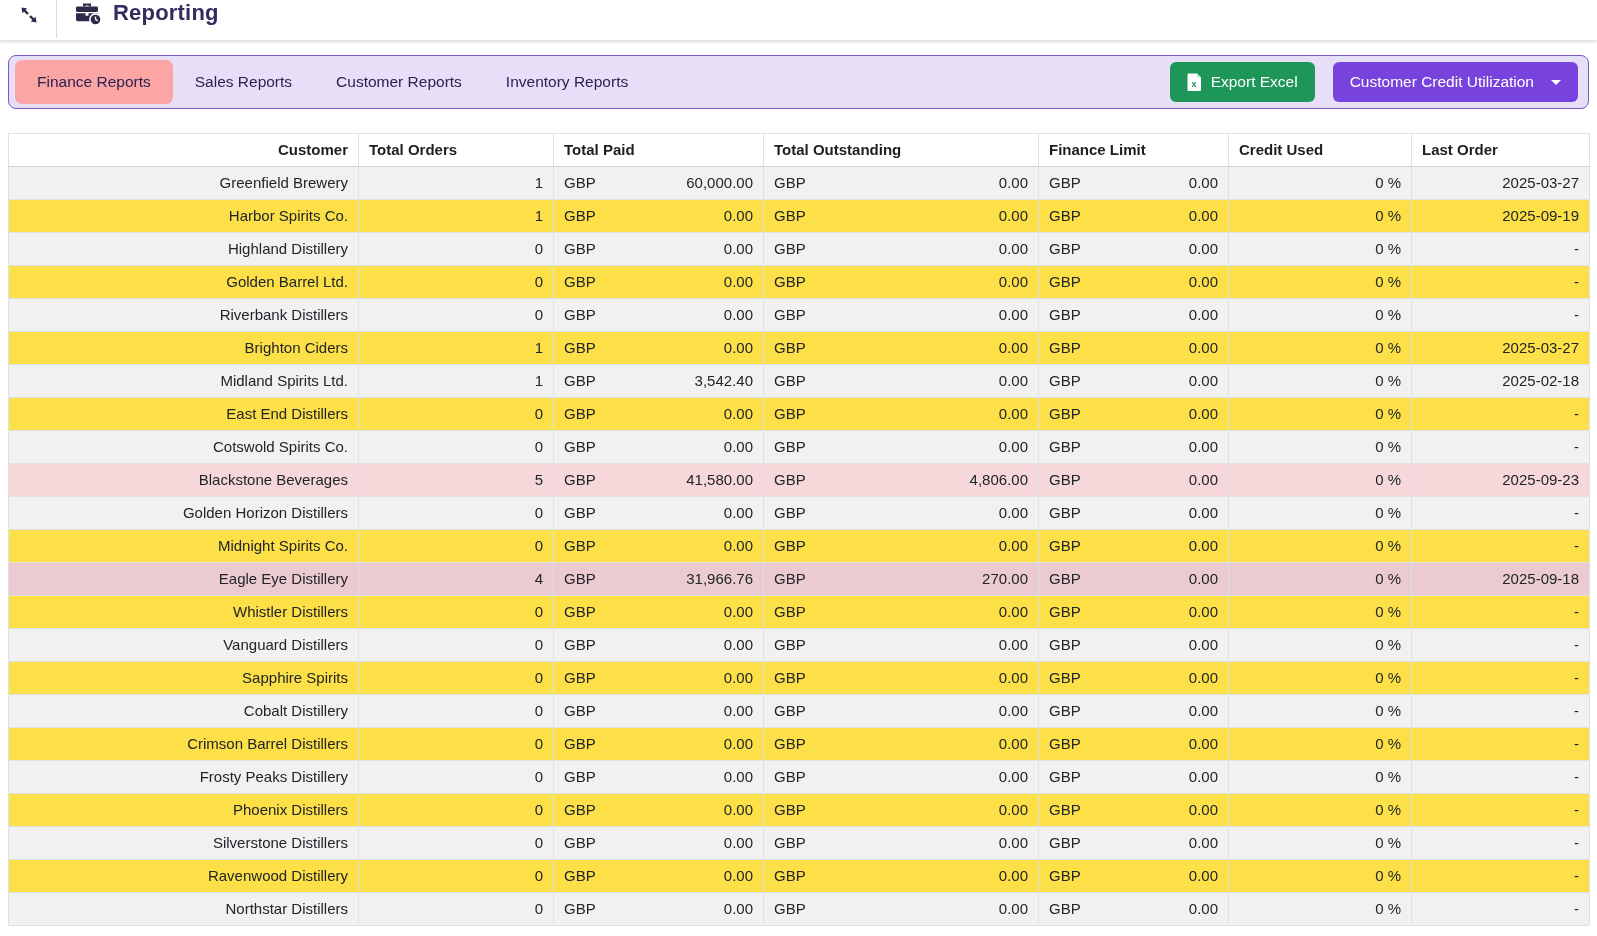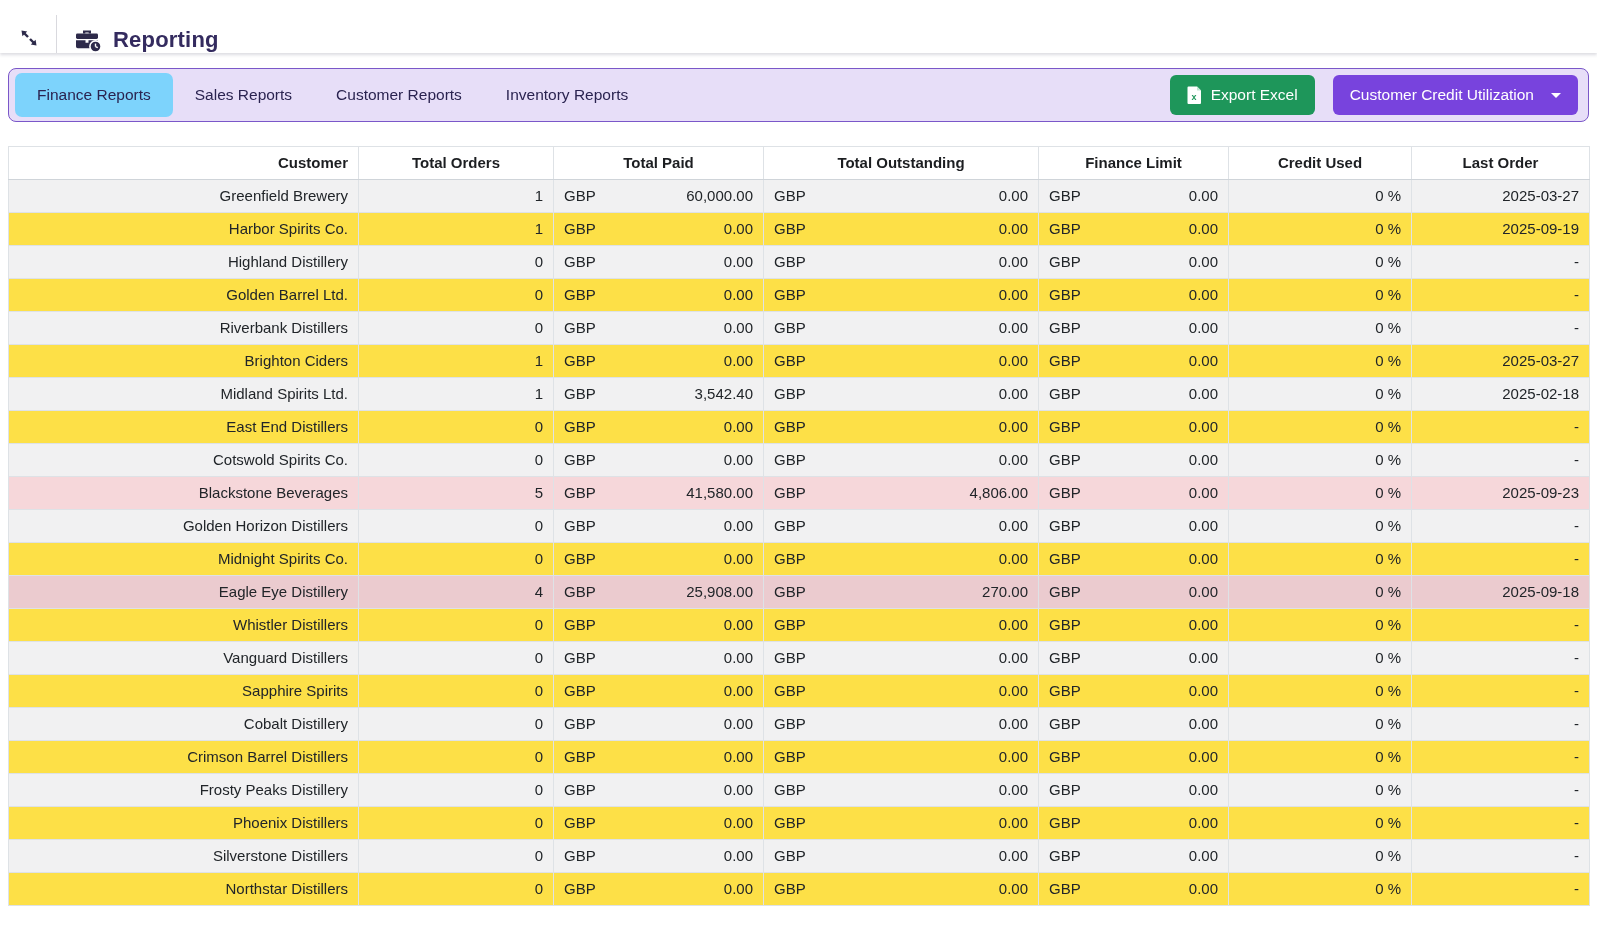--- a/index.html
+++ b/index.html
@@ -1,51 +1,51 @@
 <!DOCTYPE html>
 <html style="--title: #342b5f; --tab-bg: #e7def8; --tab-border: #7a57c9; --green: #1e965a; --purple: #7843dd; --stripe: #f1f1f2; --hl-light: #f6d7da; --hl-dark: #ebcbcf;"><head>
 <meta charset="utf-8">
 <style>
   * { box-sizing: border-box; margin: 0; padding: 0; }
   html,body { width:1597px; height:936px; overflow:hidden; background:#fff;
     font-family:"Liberation Sans","DejaVu Sans",sans-serif; color:#212529; }
 
   
-  .topbar { height:53px; display:flex; align-items:flex-end; padding:0 14px;
+  .topbar { height:40px; display:flex; align-items:flex-start; padding:0 14px;
     background:#fff; box-shadow:0 2px 3px rgba(60,60,90,.18); position:relative; z-index:5; }
   .topbar .icon-btn { width:30px; height:30px; display:flex; align-items:center; justify-content:center; cursor:pointer; }
   .topbar .divider { width:1px; height:38px; background:#d9d9de; margin:0 16px 0 12px; }
   .module-icon { margin-right:12px; display:flex; align-items:center; }
   .page-title { font-size:22px; font-weight:bold; color:var(--title,#342b5f); letter-spacing:.2px; }
 
   
   .panel-wrap { padding:15px 8px 0 8px; }
   .tab-panel { border:1.5px solid var(--tab-border,#7a57c9); background:var(--tab-bg,#e7def8);
     border-radius:8px; height:54px; display:flex; align-items:center; justify-content:space-between;
     padding:4px 10px 4px 6px; }
   .tabs { display:flex; align-items:center; height:100%; }
   .tab { padding:0 22px; height:44px; display:flex; align-items:center; font-size:15.5px;
     color:#2a2350; cursor:pointer; white-space:nowrap; }
-  .tab.active { background:#7dd3fc; border-radius:7px; }
+  .tab.active { background:#fca5a5; border-radius:7px; }
   .actions { display:flex; align-items:center; gap:18px; }
   .btn { border:none; display:flex; align-items:center; gap:9px; color:#fff; font-size:15.5px;
     padding:0 17px; height:40px; border-radius:6px; cursor:pointer;
     font-family:"Liberation Sans","DejaVu Sans",sans-serif; }
   .btn-green { background:var(--green,#1e965a); }
   .btn-purple { background:var(--purple,#7843dd); }
   .caret { width:0; height:0; border-left:5px solid transparent; border-right:5px solid transparent;
     border-top:5px solid #fff; margin-left:8px; display:inline-block; }
 
   
   .table-wrap { padding:24px 8px 0 8px; }
   table { width:1581px; border-collapse:collapse; table-layout:fixed; font-size:15px; }
   col.c1{width:350px} col.c2{width:195px} col.c3{width:210px} col.c4{width:275px}
   col.c5{width:190px} col.c6{width:183px} col.c7{width:178px}
   th, td { border:1px solid #dee2e6; padding:6px 10px; line-height:20px; overflow:hidden; white-space:nowrap; }
-  th { font-weight:bold; text-align:center; background:#fff; border-bottom-color:#cfd4d9; color:#1c1e21; }
+  th { font-weight:bold; text-align:left; background:#fff; border-bottom-color:#cfd4d9; color:#1c1e21; }
   th.left, td.left { text-align:right; }
   td.num { text-align:right; }
   td.money .mwrap { display:flex; justify-content:space-between; align-items:baseline; }
   td.money .cur { text-align:left; }
   td.money .amt { text-align:right; }
   tbody tr { background:#fde047; }
   tbody tr:nth-child(odd) { background:var(--stripe,#f1f1f2); }
   tbody tr.hl-light { background:var(--hl-light,#f6d7da);border-radius:7px; }
   tbody tr.hl-dark  { background:var(--hl-dark,#ebcbcf);margin-left:12px; }
 </style>
@@ -418,21 +418,21 @@
           </td>
           <td class="num">0 %</td>
           <td class="num">-</td>
         </tr>
         <tr class="hl-dark">
           <td class="left">Eagle Eye Distillery</td>
           <td class="num">4</td>
           <td class="money">
             <div class="mwrap">
               <span class="cur">GBP</span>
-              <span class="amt">25,908.00</span>
+              <span class="amt">31,966.76</span>
             </div>
           </td>
           <td class="money">
             <div class="mwrap">
               <span class="cur">GBP</span>
               <span class="amt">270.00</span>
             </div>
           </td>
           <td class="money">
             <div class="mwrap">
@@ -606,20 +606,44 @@
             <div class="mwrap">
               <span class="cur">GBP</span>
               <span class="amt">0.00</span>
             </div>
           </td>
           <td class="num">0 %</td>
           <td class="num">-</td>
         </tr>
         <tr>
           <td class="left">Silverstone Distillers</td>
+          <td class="num">0</td>
+          <td class="money">
+            <div class="mwrap">
+              <span class="cur">GBP</span>
+              <span class="amt">0.00</span>
+            </div>
+          </td>
+          <td class="money">
+            <div class="mwrap">
+              <span class="cur">GBP</span>
+              <span class="amt">0.00</span>
+            </div>
+          </td>
+          <td class="money">
+            <div class="mwrap">
+              <span class="cur">GBP</span>
+              <span class="amt">0.00</span>
+            </div>
+          </td>
+          <td class="num">0 %</td>
+          <td class="num">-</td>
+        </tr>
+        <tr>
+          <td class="left">Ravenwood Distillery</td>
           <td class="num">0</td>
           <td class="money">
             <div class="mwrap">
               <span class="cur">GBP</span>
               <span class="amt">0.00</span>
             </div>
           </td>
           <td class="money">
             <div class="mwrap">
               <span class="cur">GBP</span>

